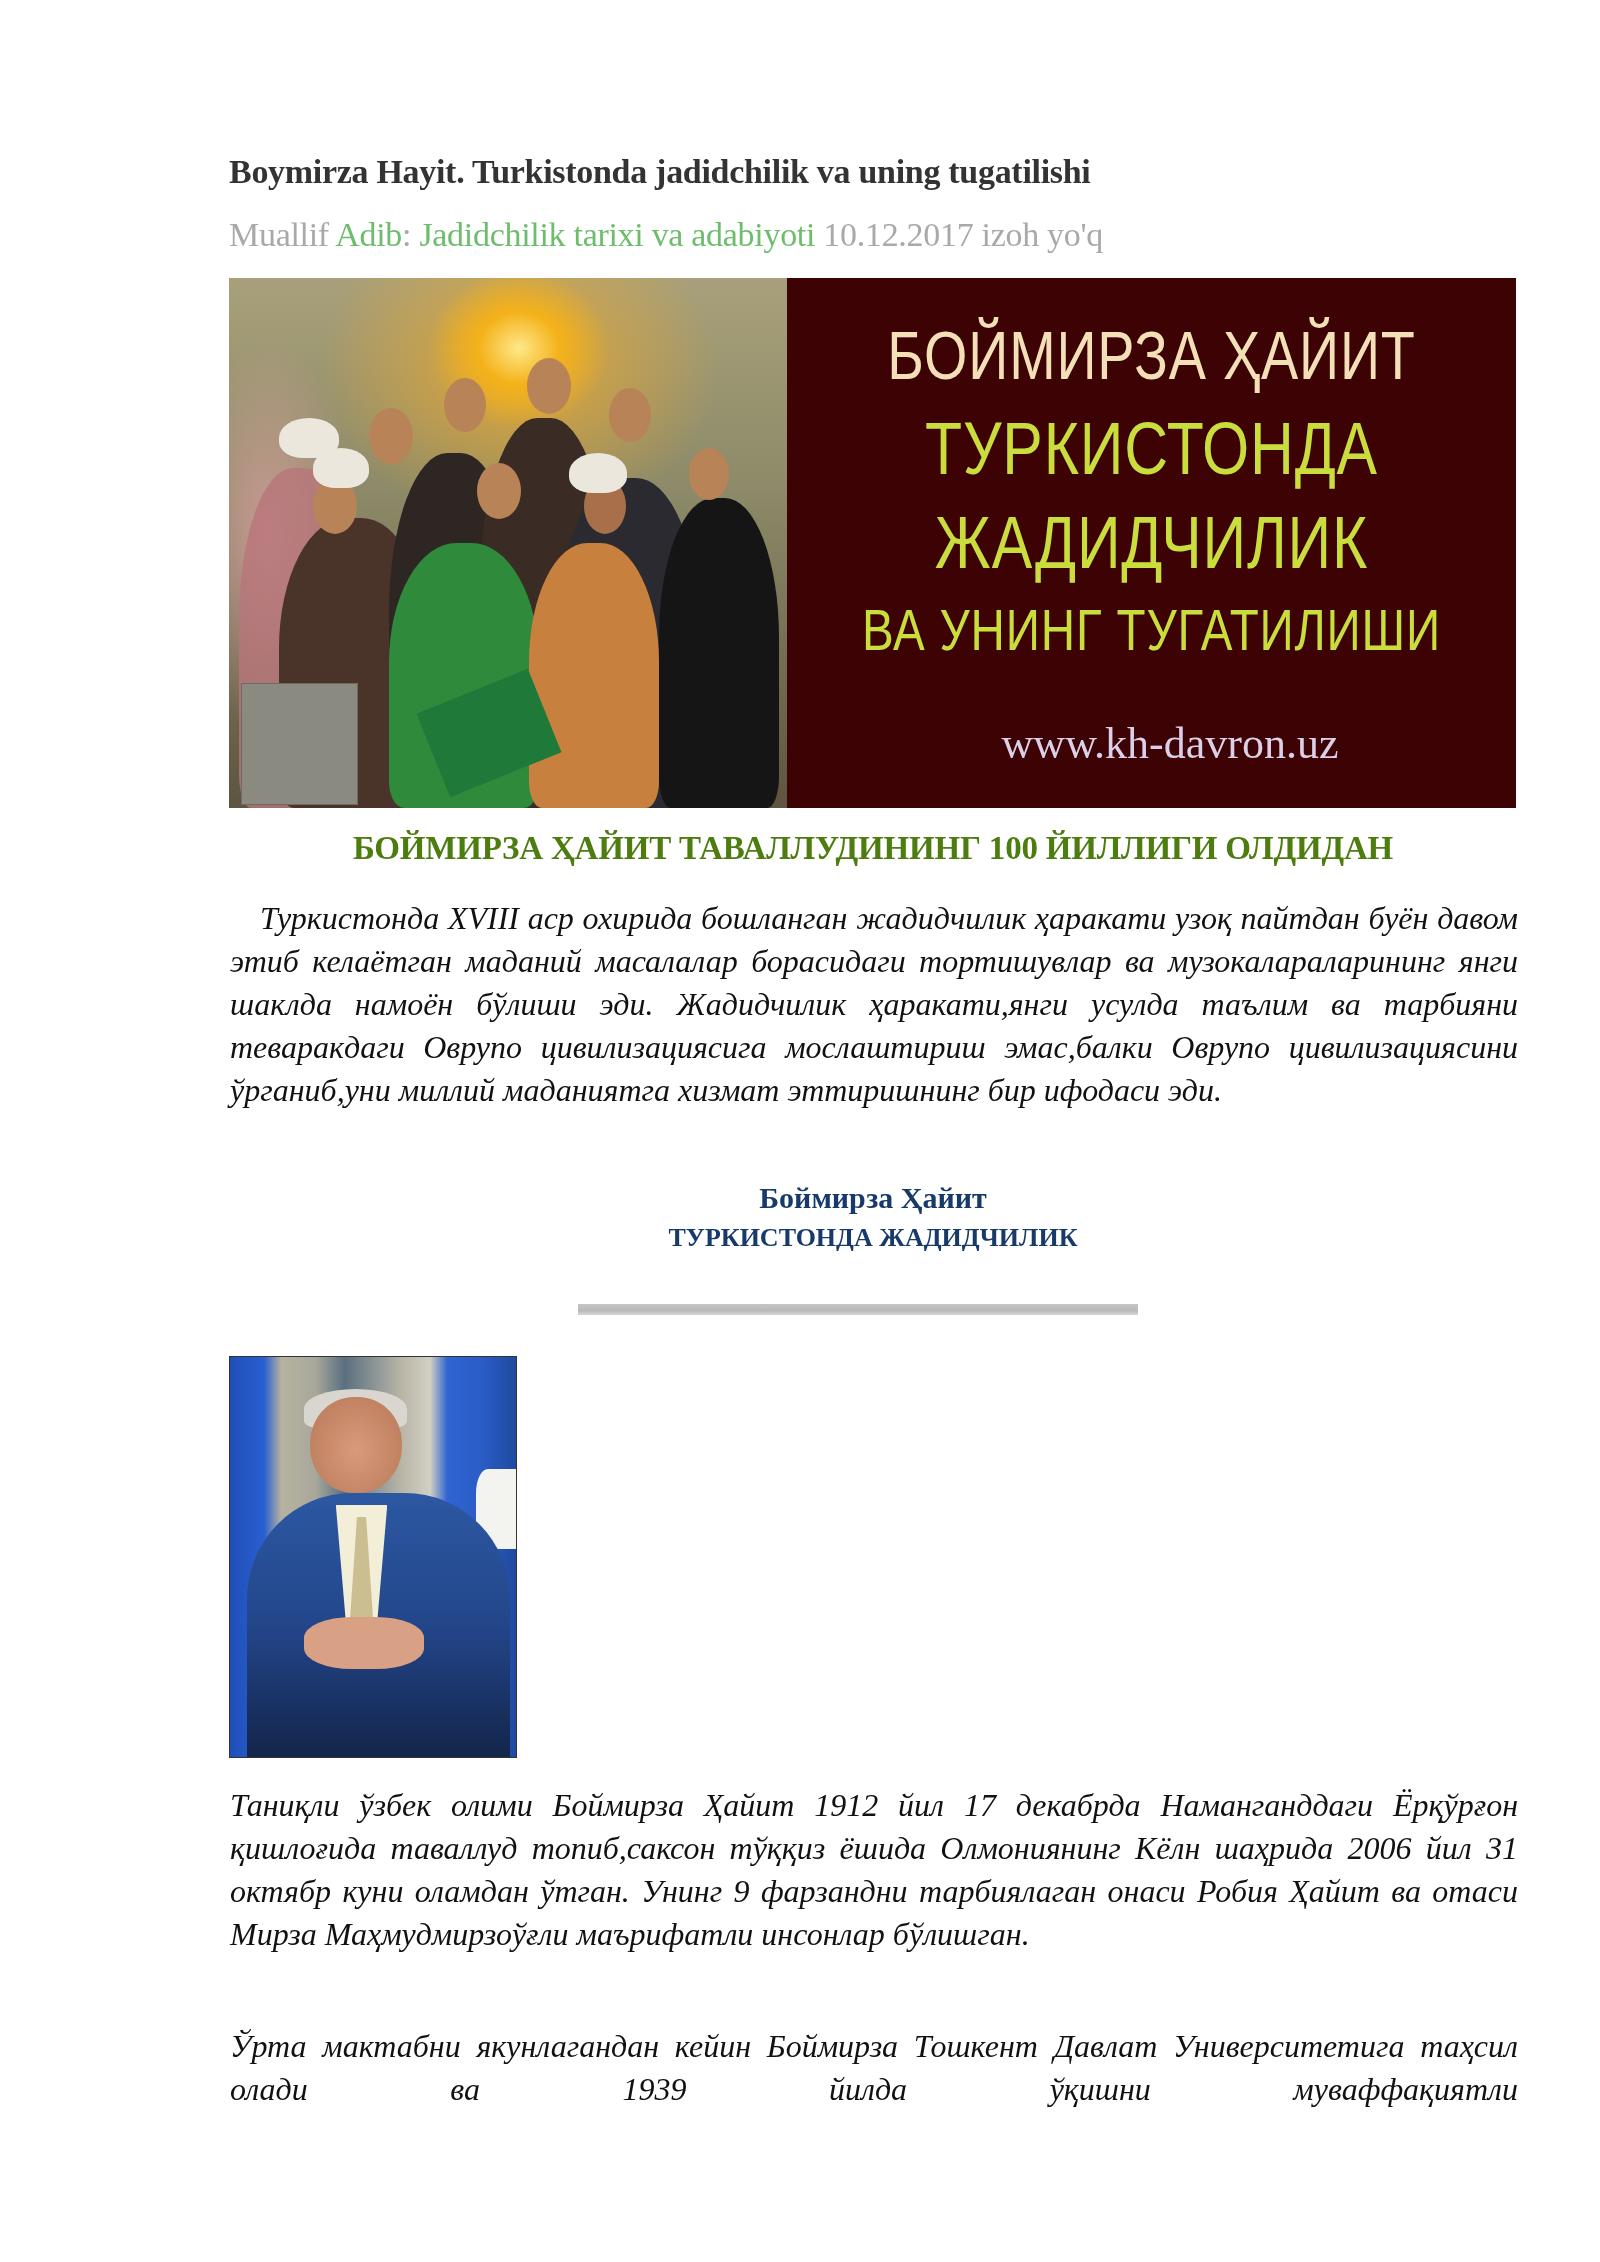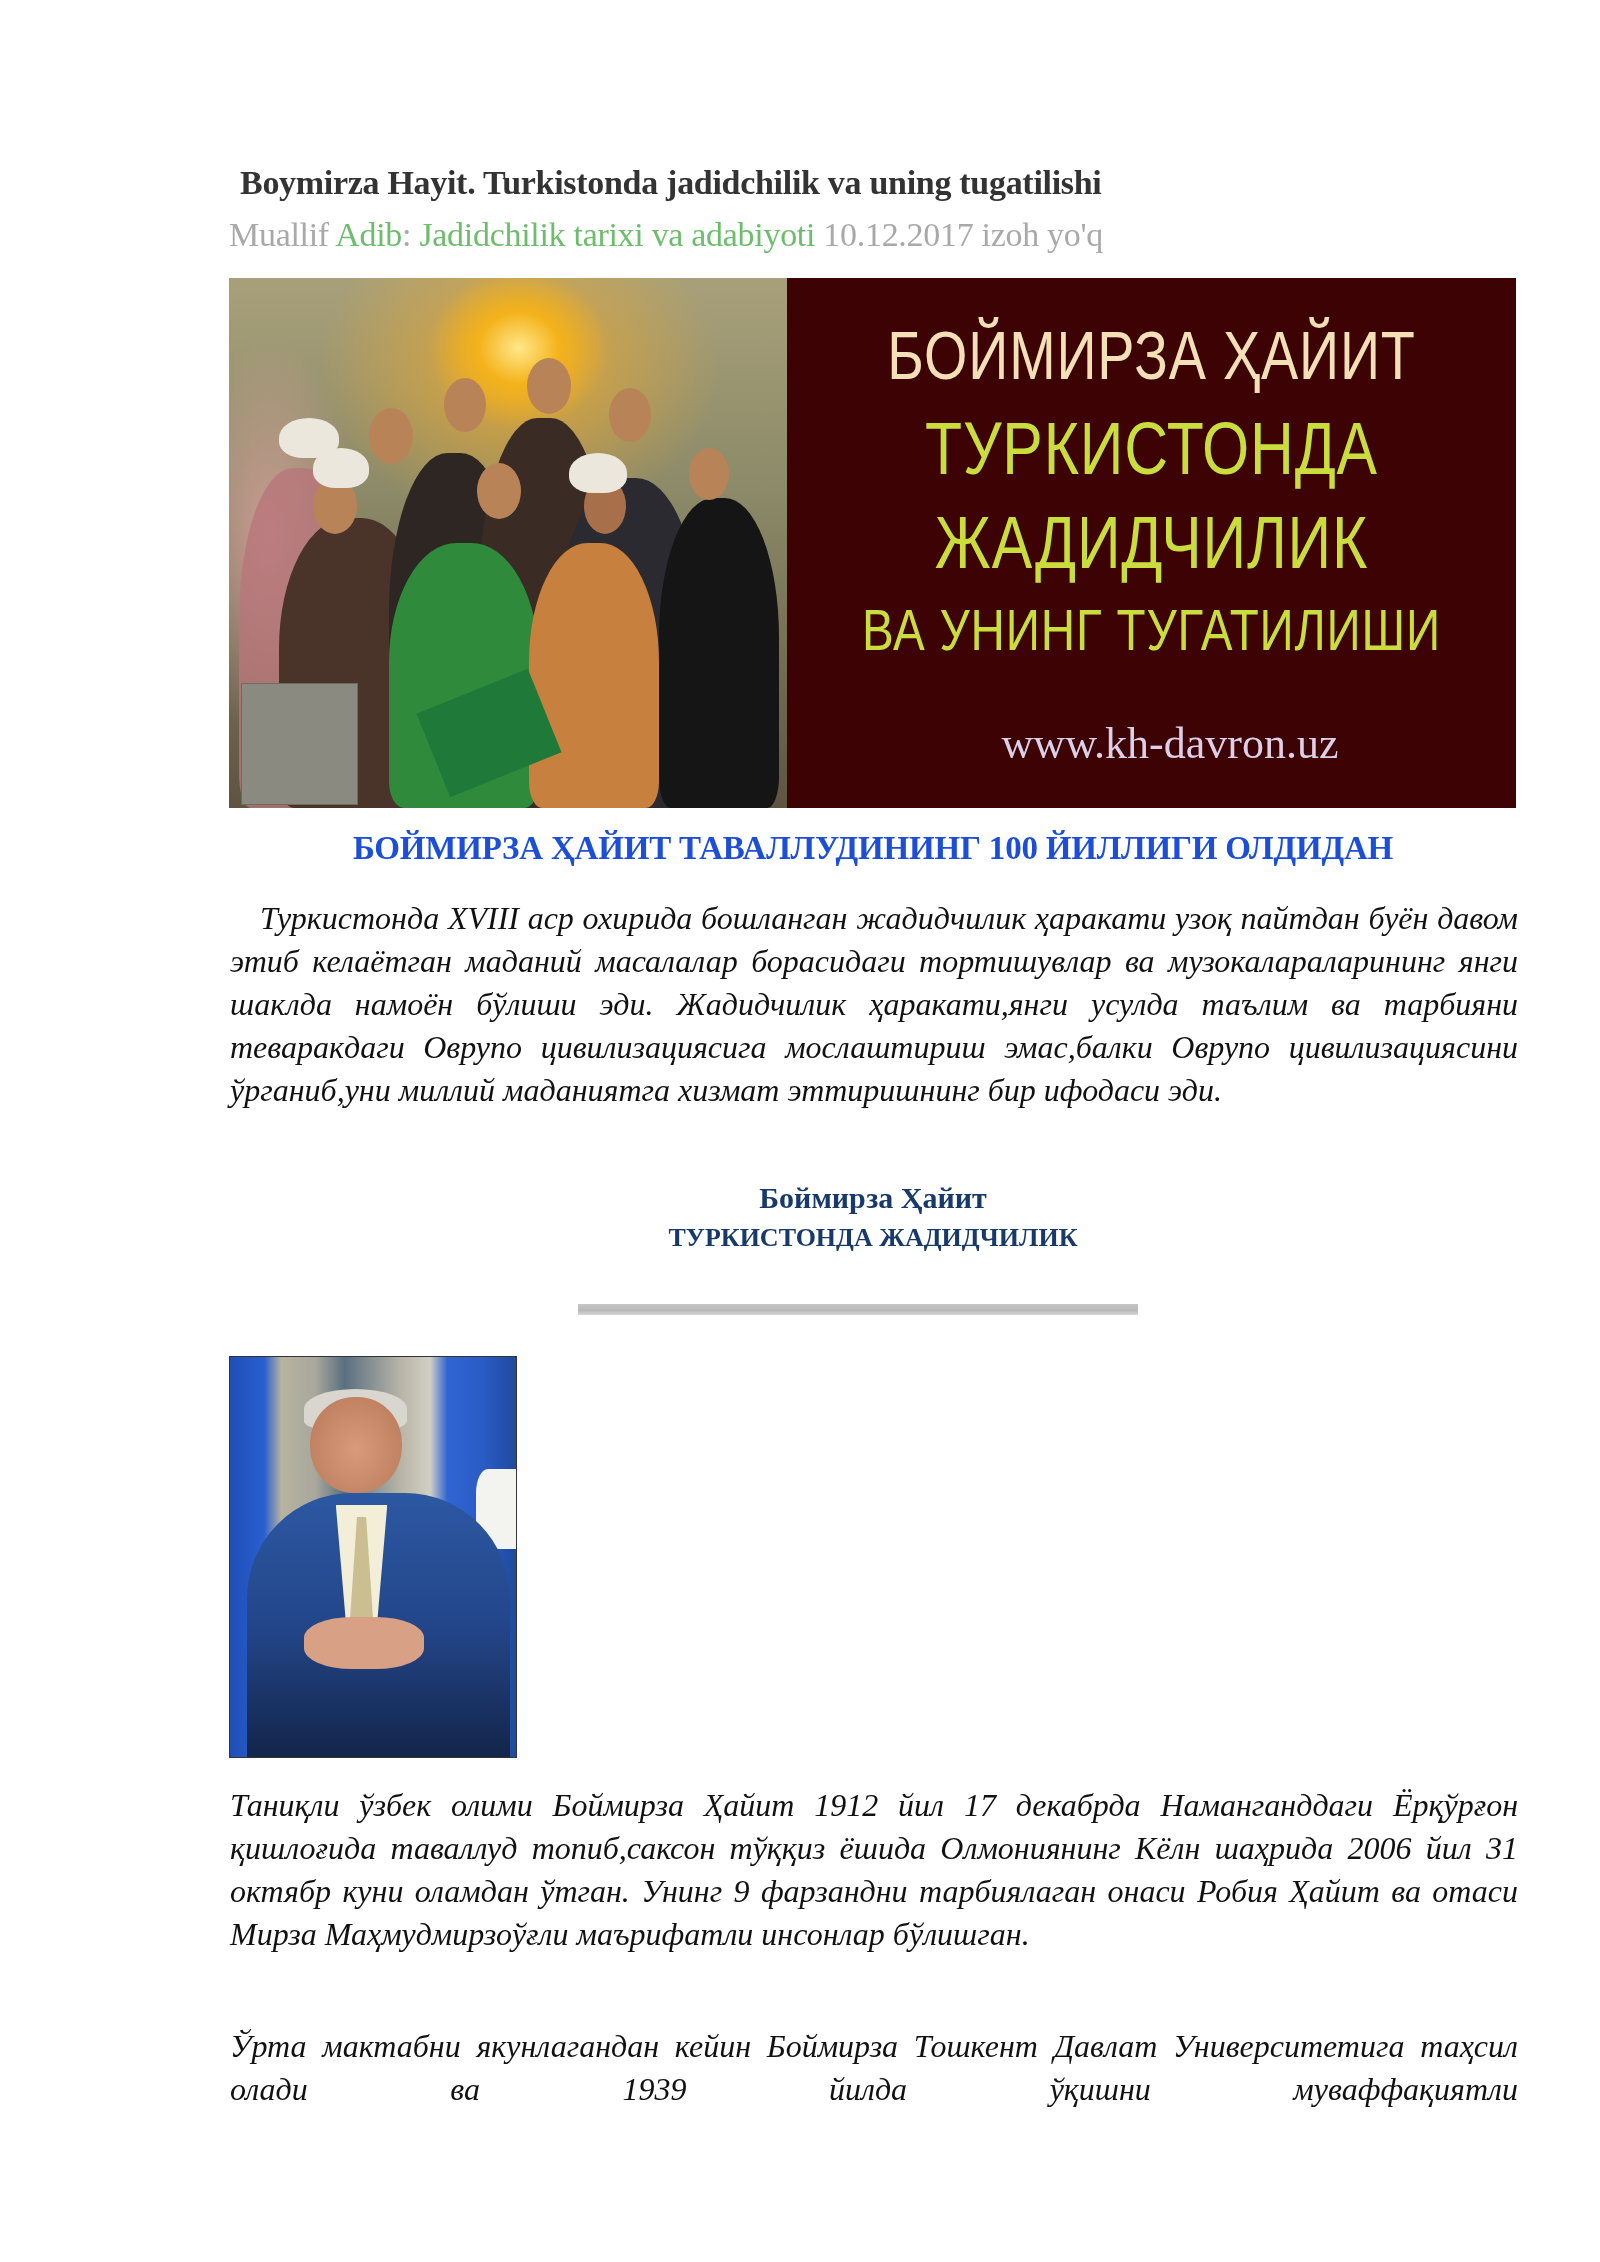--- a/index.html
+++ b/index.html
@@ -17,21 +17,21 @@
   .page {
     position: absolute;
     left: 229px;
     top: 0;
     width: 1288px;
   }
   .post-title {
     position: absolute;
     top: 153px;
     left: 0;
-    margin: 11px;
+    margin: 0;
     font-family: "Liberation Serif", serif;
     font-weight: bold;
     font-size: 34px;
     color: #333333;
     letter-spacing: -0.3px;
     white-space: nowrap;
   }
   .post-meta {
     position: absolute;
     top: 216px;
@@ -109,21 +109,21 @@
   .anniv-heading {
     position: absolute;
     top: 830px;
     left: 0;
     width: 1288px;
     text-align: center;
     margin: 0;
     font-family: "Liberation Serif", serif;
     font-weight: bold;
     font-size: 33px;
-    color: #1d4ed8;
+    color: #4d7c0f;
     letter-spacing: -0.2px;
     white-space: nowrap;
   }
 
   .body-text {
     position: absolute;
     left: 0;
     width: 1288px;
     margin: 1px;
     font-family: "Liberation Serif", serif;

